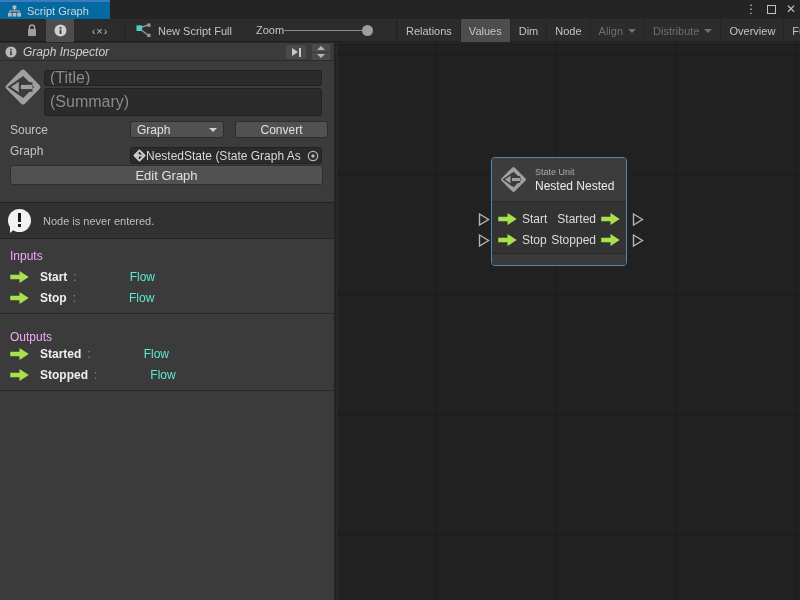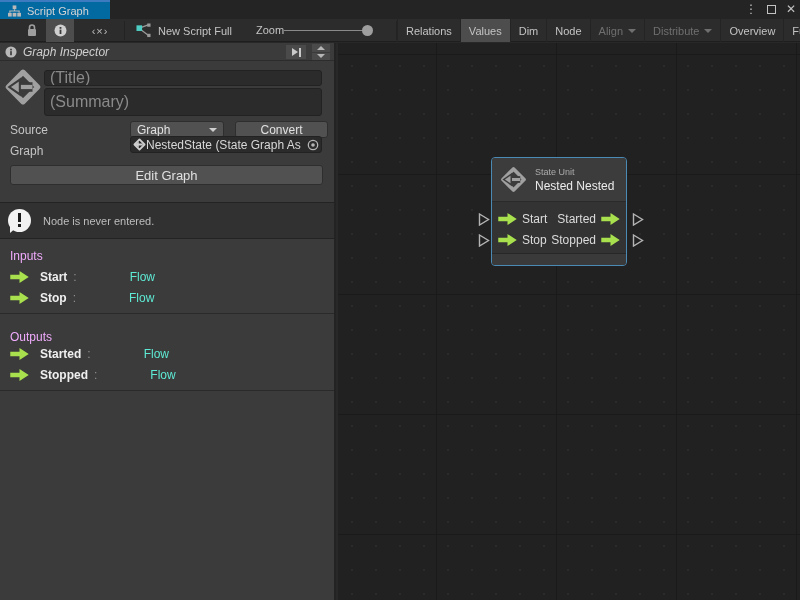--- a/index.html
+++ b/index.html
@@ -60,21 +60,21 @@
   .rowlbl { position:absolute; left:10px; color:#c4c4c4; }
   .ubtn { background:#515151; border:1px solid #2e2e2e; border-radius:3px; color:#e0e0e0; font-size:12px;
           display:flex; align-items:center; justify-content:center; font-family:"Liberation Sans", sans-serif; }
   #source-label { top:80px; }
   #source-select { position:absolute; left:130px; top:78px; width:94px; height:17px; background:#515151;
                    border:1px solid #2e2e2e; border-radius:3px; display:flex; align-items:center;
                    padding:0 6px; color:#e0e0e0; justify-content:space-between; }
   #source-select .dd-arrow { border-top-color:#cfcfcf; }
   #convert-btn { position:absolute; left:235px; top:78px; width:93px; height:17px; }
   #graph-label { top:101px; }
-  #graph-field { position:absolute; left:130px; top:93px; width:192px; height:17px; background:#2b2b2b;
+  #graph-field { position:absolute; left:130px; top:104px; width:192px; height:17px; background:#2b2b2b;
                  border:1px solid #222; border-radius:3px; display:flex; align-items:center; padding:0 2px;
                  color:#d8d8d8; overflow:hidden; }
   #graph-field .val { white-space:nowrap; overflow:hidden; flex:1; }
   #edit-graph-btn { position:absolute; left:10px; top:122px; width:313px; height:20px; font-size:13px; }
 
   #warning-box { position:absolute; left:0; top:159px; width:100%; height:37px; background:#313131;
                  border-top:1px solid #232323; border-bottom:1px solid #232323;
                  display:flex; align-items:center; gap:12px; padding-left:8px; color:#bdbdbd; font-size:11px; }
   #warn-icon { position:relative; width:23px; height:23px; flex:0 0 auto; }
   #warn-icon .disc { position:absolute; left:0; top:0; width:23px; height:23px; border-radius:50%; background:#f2f2f2; }

